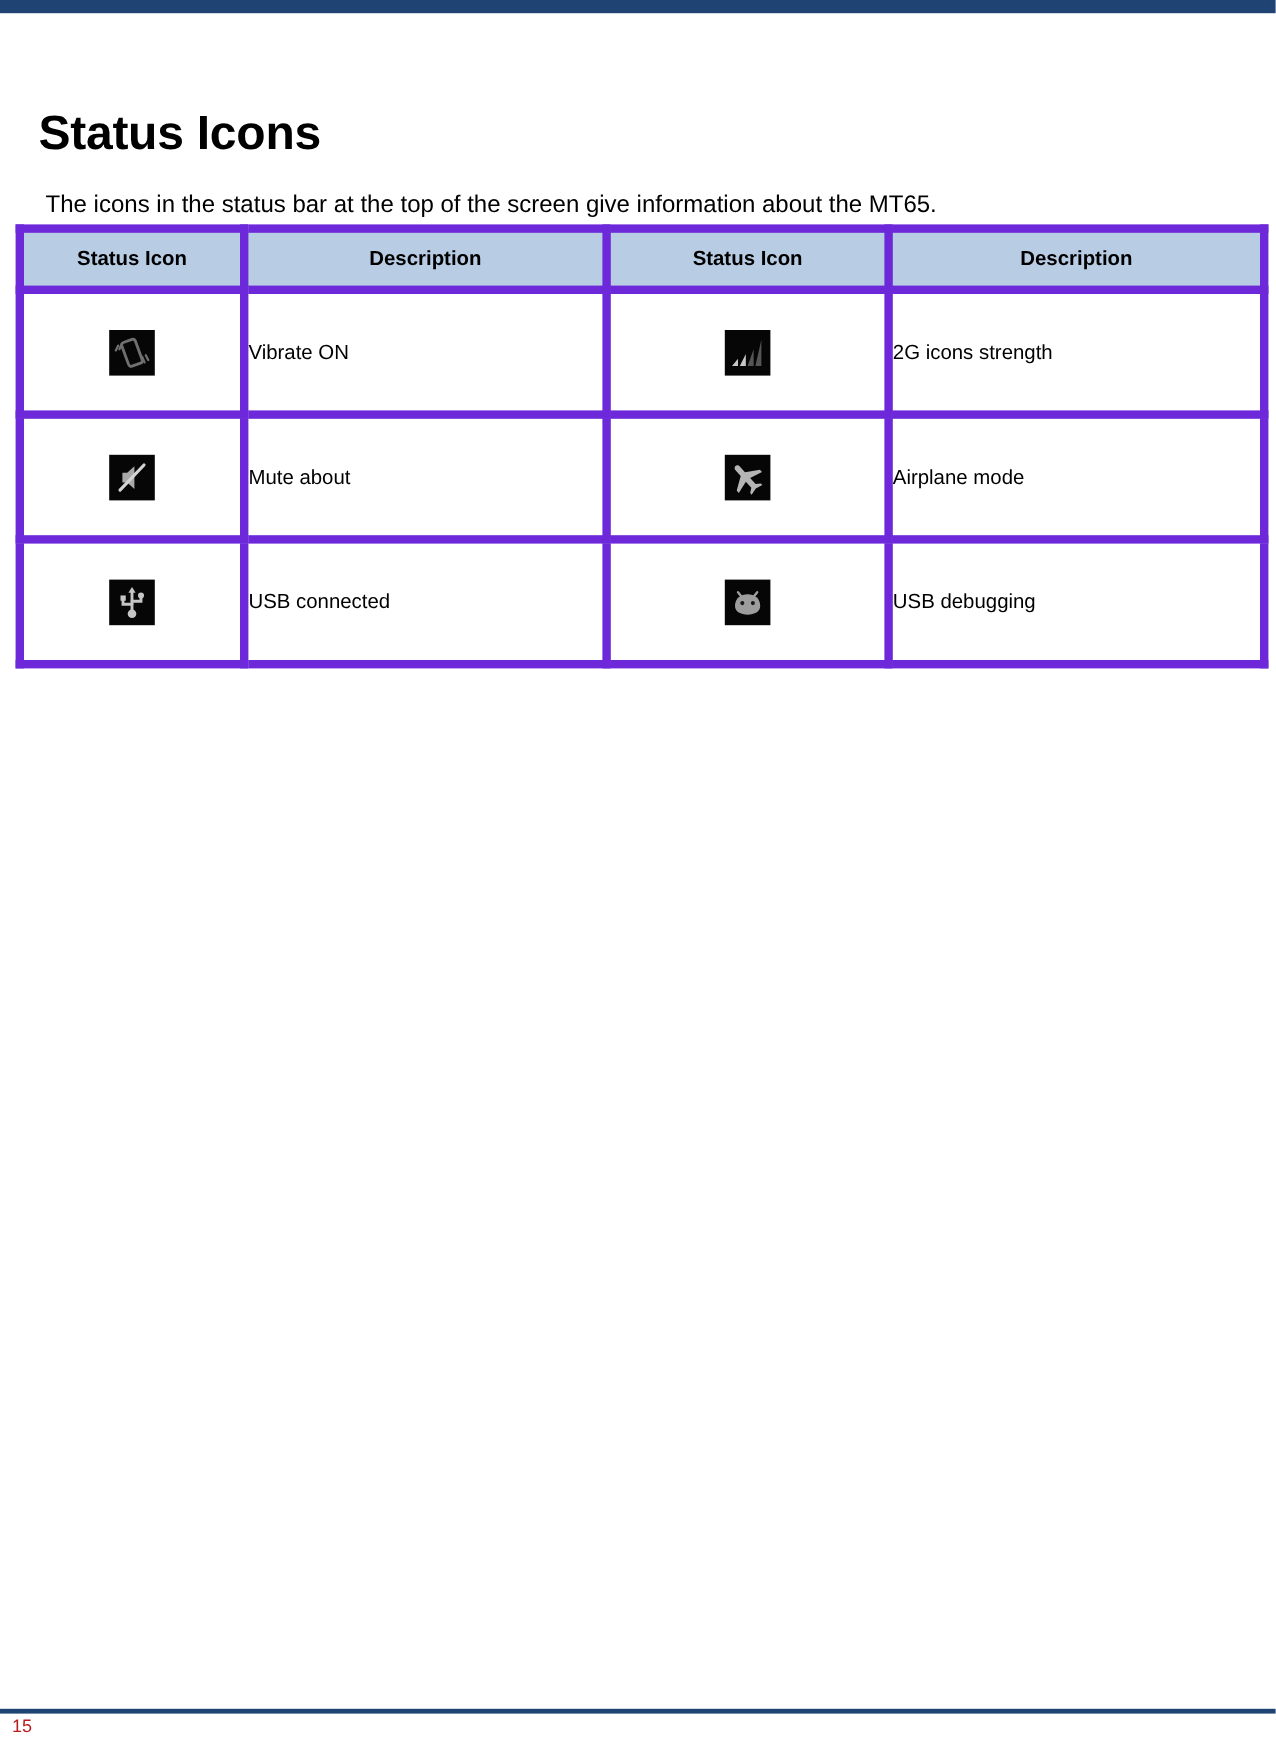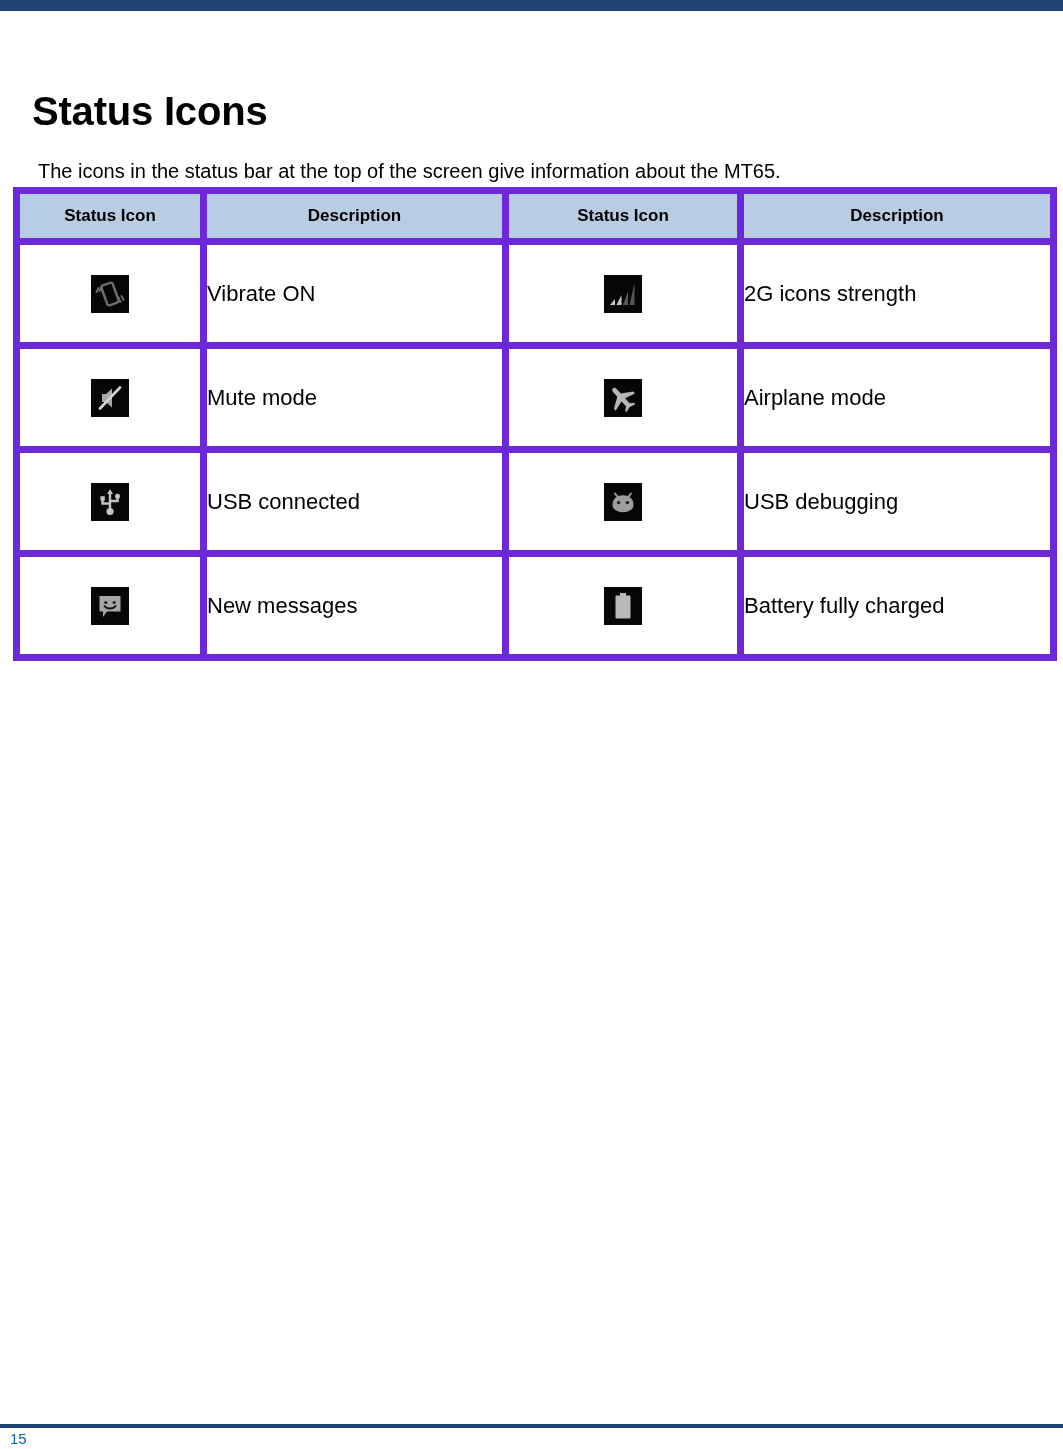--- a/index.html
+++ b/index.html
@@ -32,21 +32,21 @@
     width: 1063px;
     height: 4px;
     background: #1f4372;
   }
   .page-number {
     position: absolute;
     left: 10px;
     top: 1430px;
     font-size: 15px;
     line-height: 17px;
-    color: #0369a1;
+    color: #b91c1c;
     letter-spacing: 0px;
   }
 
   
   .content {
     position: absolute;
     left: 0;
     top: 0;
     width: 1063px;
   }
@@ -95,21 +95,21 @@
   .col-icon2 { width: 235px; }
   .col-desc2 { width: 313px; }
 
   .status-table tbody td {
     height: 97px;
   }
   .cell-icon {
     text-align: center;
   }
   .cell-desc {
-    font-size: 22px;
+    font-size: 17px;
     padding-left: 16px;
   }
 
   
   .icon-tile {
     display: inline-block;
     width: 38px;
     height: 38px;
     background: #060606;
     position: relative;
@@ -182,21 +182,21 @@
 
       <tr>
         <td class="cell-icon">
           <span class="icon-tile">
             <svg viewBox="0 0 38 38">
               <path d="M11 15 H15 L21 9.5 V28.5 L15 23 H11 Z" fill="#a9a9a9"></path>
               <line x1="9" y1="29.5" x2="29" y2="8.5" stroke="#d4d4d4" stroke-width="2.6" stroke-linecap="round"></line>
             </svg>
           </span>
         </td>
-        <td class="cell-desc">Mute mode</td>
+        <td class="cell-desc">Mute about</td>
         <td class="cell-icon">
           <span class="icon-tile">
             <svg viewBox="0 0 38 38">
               <g transform="rotate(-42 19 19)">
                 <path d="M18 5 C19.4 5 20.4 6.3 20.4 8 L20.4 14.2 L31 21 L31 23.6 L20.4 20.6
                          L20.4 27.4 L24 30 L24 31.8 L18 30.3 L12 31.8 L12 30 L15.6 27.4
                          L15.6 20.6 L5 23.6 L5 21 L15.6 14.2 L15.6 8 C15.6 6.3 16.6 5 18 5 Z" fill="#b5b5b5"></path>
               </g>
             </svg>
           </span>
@@ -232,42 +232,20 @@
               </g>
               <circle cx="14.6" cy="19.6" r="1.7" fill="#1a1a1a"></circle>
               <circle cx="23.4" cy="19.6" r="1.7" fill="#1a1a1a"></circle>
             </svg>
           </span>
         </td>
         <td class="cell-desc">USB debugging</td>
       </tr>
 
 
-      <tr>
-        <td class="cell-icon">
-          <span class="icon-tile">
-            <svg viewBox="0 0 38 38">
-              <path d="M8.5 9 H29.5 V24.5 H16 L12 30 L12 24.5 H8.5 Z" fill="#a6a6a6"></path>
-              <circle cx="14.8" cy="15.5" r="1.6" fill="#1a1a1a"></circle>
-              <circle cx="23.2" cy="15.5" r="1.6" fill="#1a1a1a"></circle>
-              <path d="M13.5 19 C15.5 22.4 22.5 22.4 24.5 19" stroke="#1a1a1a" stroke-width="1.9" fill="none" stroke-linecap="round"></path>
-            </svg>
-          </span>
-        </td>
-        <td class="cell-desc">New messages</td>
-        <td class="cell-icon">
-          <span class="icon-tile">
-            <svg viewBox="0 0 38 38">
-              <rect x="16" y="6" width="6" height="3" fill="#b9b9b9"></rect>
-              <rect x="11.5" y="8.5" width="15" height="23" rx="1.2" ry="1.2" fill="#b9b9b9"></rect>
-            </svg>
-          </span>
-        </td>
-        <td class="cell-desc">Battery fully charged</td>
-      </tr>
 
     </tbody>
   </table>
 
 </div>
 
 <div class="footer-rule"></div>
 <div class="page-number">15</div>
 
 </body></html>

